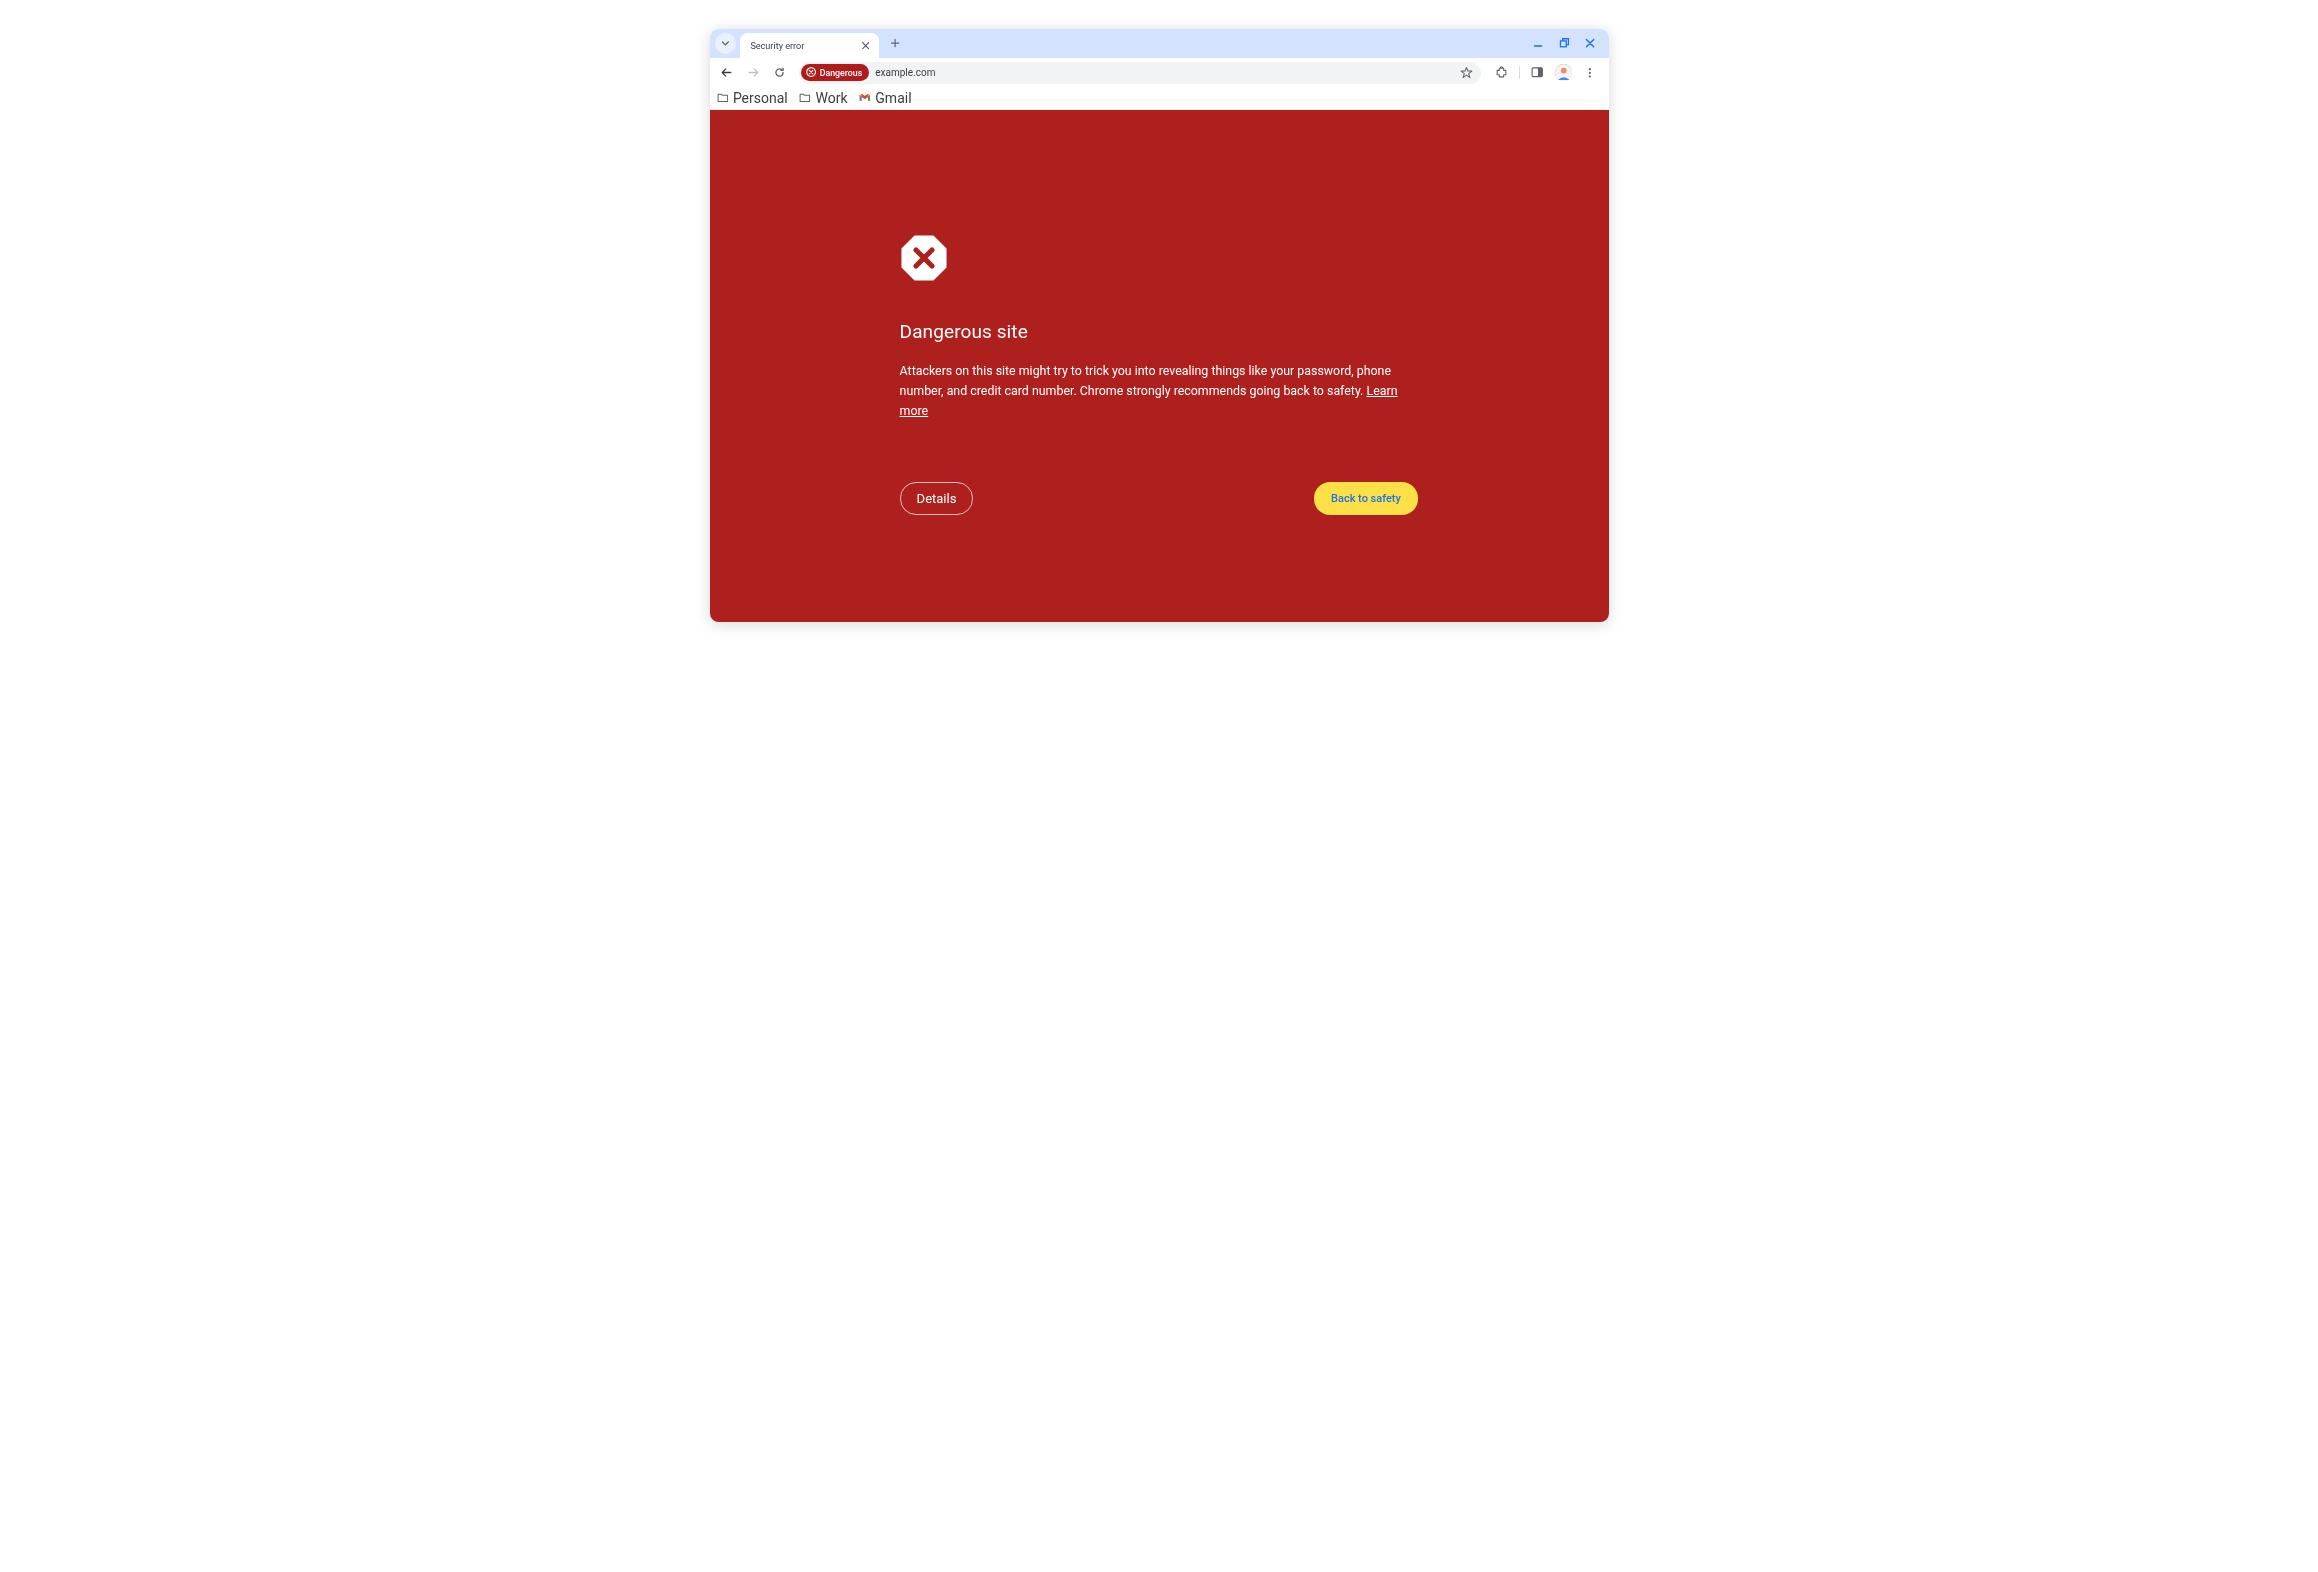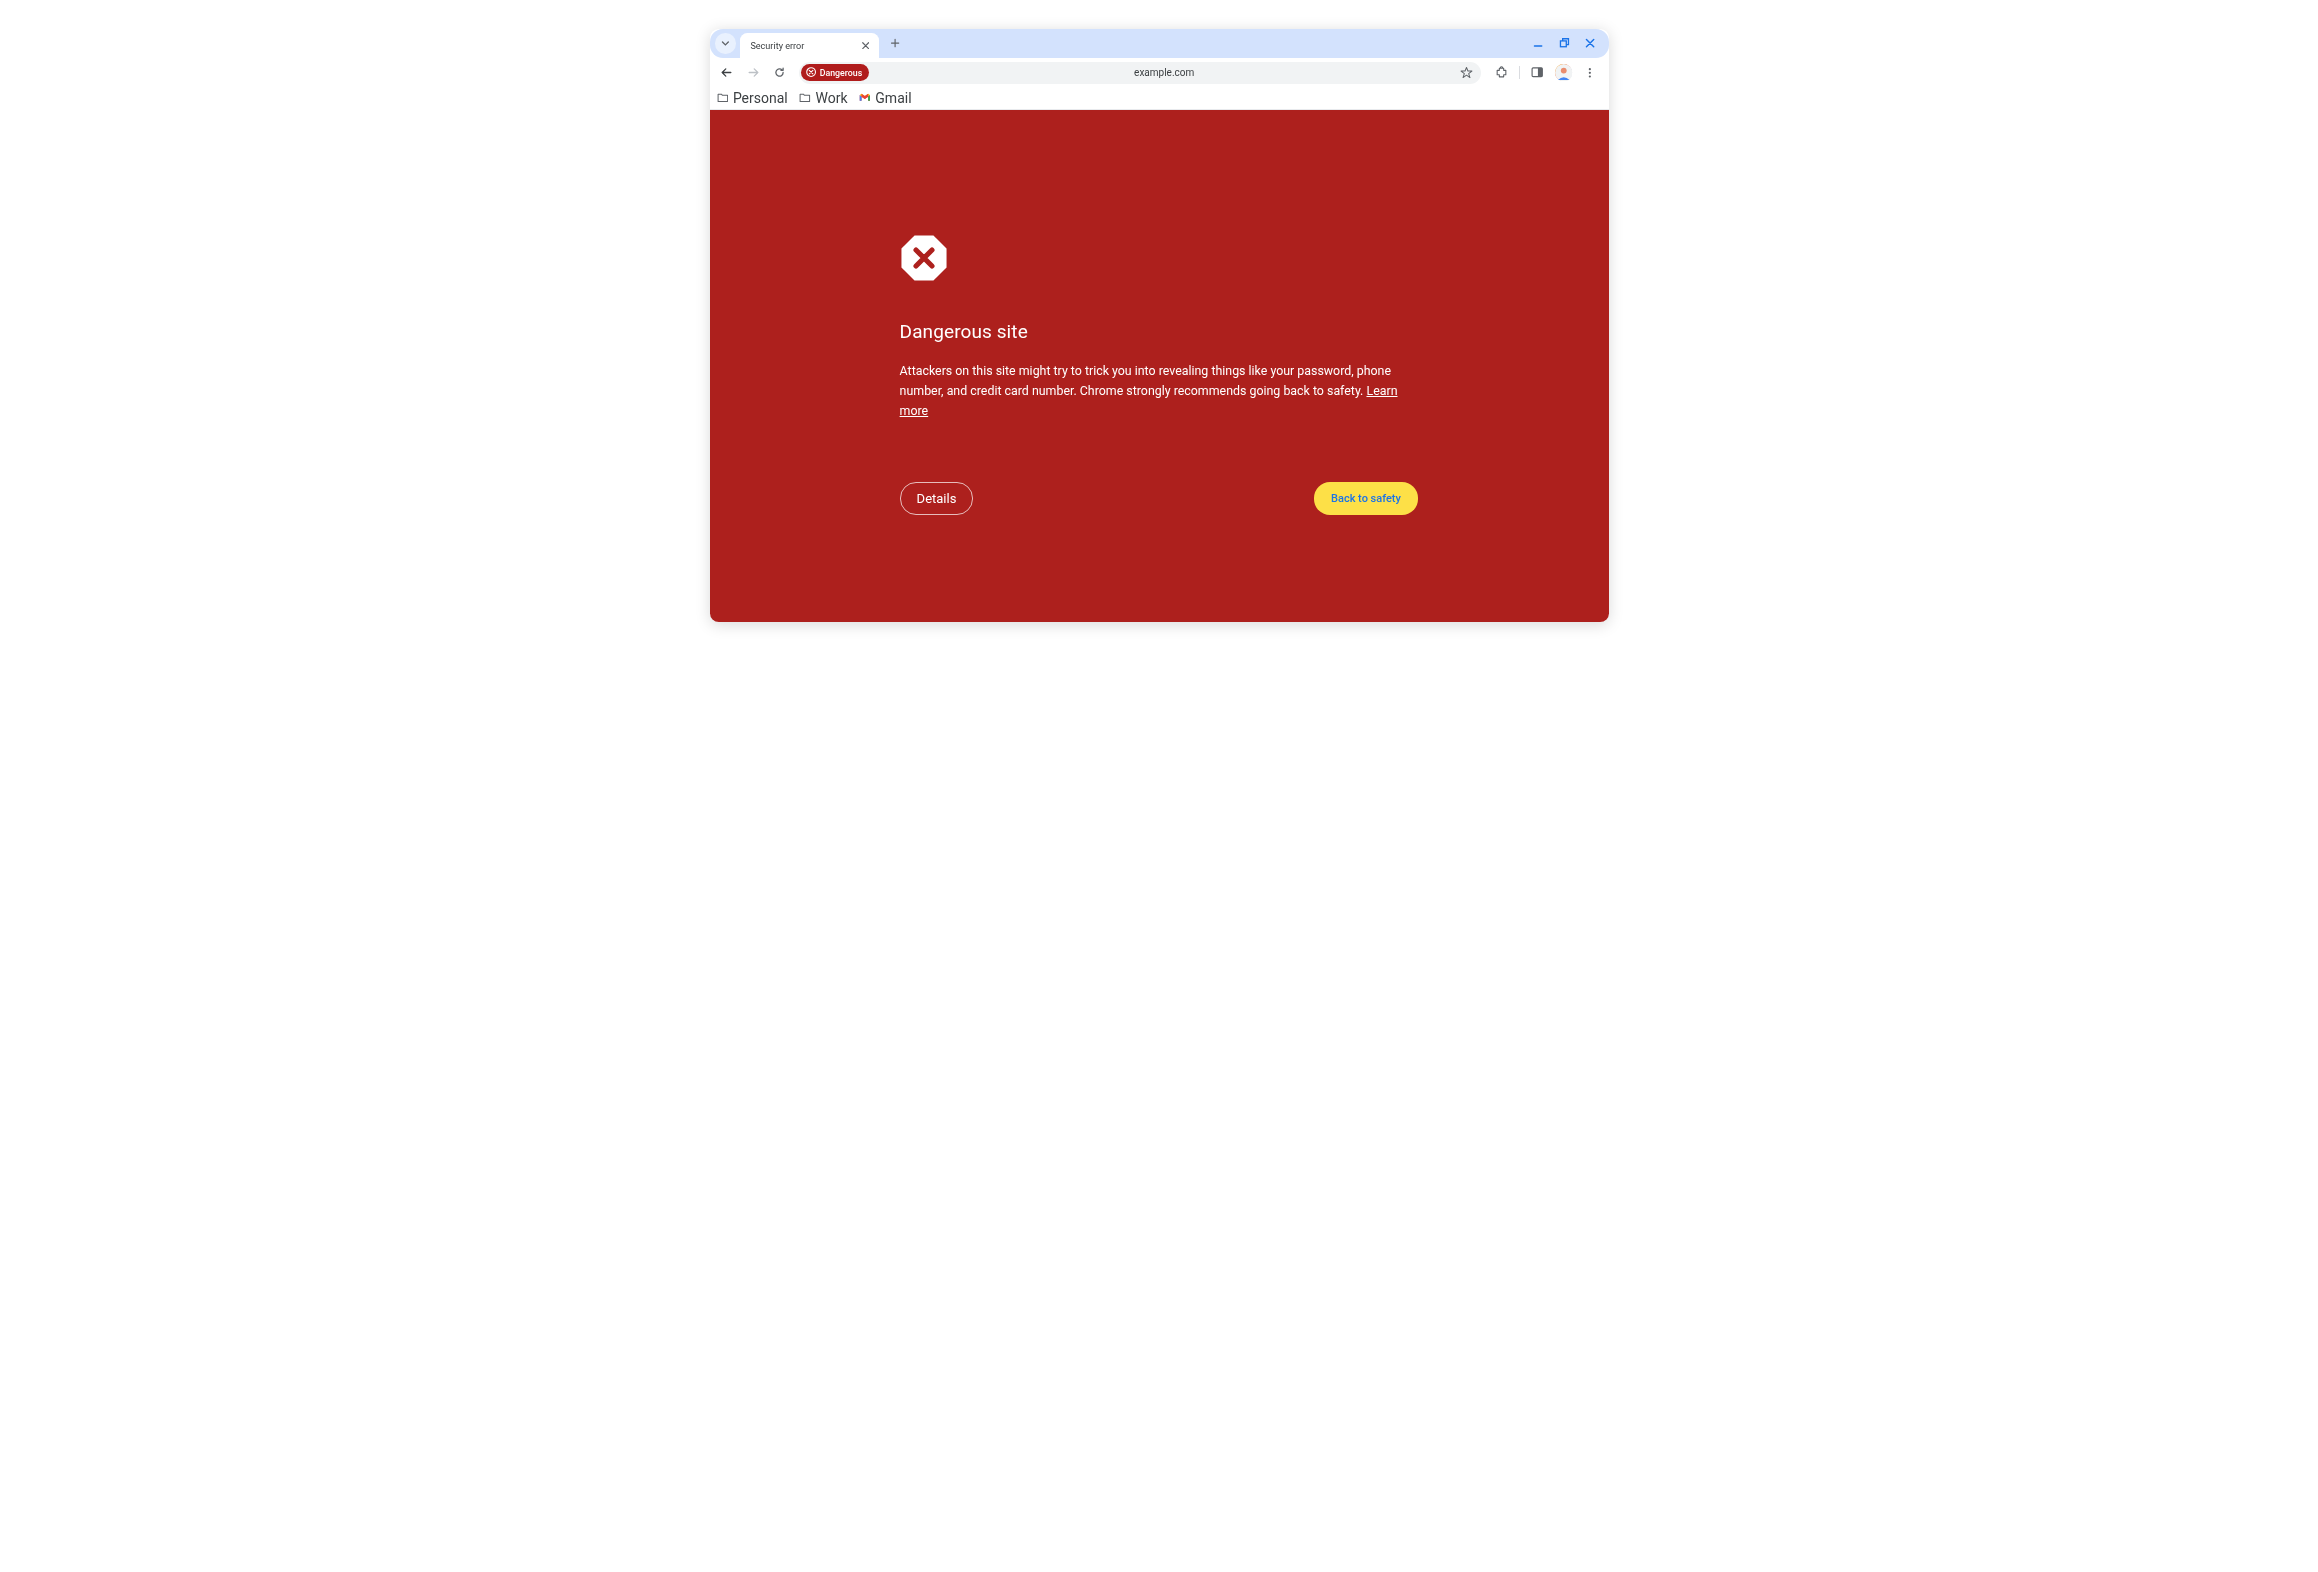--- a/index.html
+++ b/index.html
@@ -16,21 +16,20 @@
     box-shadow: 0 2.9px 14.6px rgba(0,0,0,0.15);
     background: #fff;
   }
   .tab-strip {
     background: #d3e2fd;
     display: flex;
     align-items: center;
     height: 29px;
     padding: 0 5.8px;
     position: relative;
-    border-radius: 13px;
   }
   .search-tabs-btn {
     width: 20.5px; height: 20.5px;
     display: flex; align-items: center; justify-content: center;
     border-radius: 50%;
     cursor: pointer;
     background: rgba(255,255,255,0.5);
     margin-right: 4.4px;
   }
   .tab {
@@ -76,21 +75,20 @@
     cursor: pointer;
     color: #1a73e8;
   }
   .toolbar {
     background: #fff;
     display: flex;
     align-items: center;
     height: 29px;
     padding: 0 5.8px;
     gap: 2.9px;
-    text-align: center;
   }
   .nav-btn {
     width: 23.4px; height: 23.4px;
     display: flex; align-items: center; justify-content: center;
     cursor: pointer;
     border-radius: 50%;
     color: #5f6368;
   }
   .nav-btn.disabled { color: #bdc1c6; cursor: default; }
   .omnibox {

